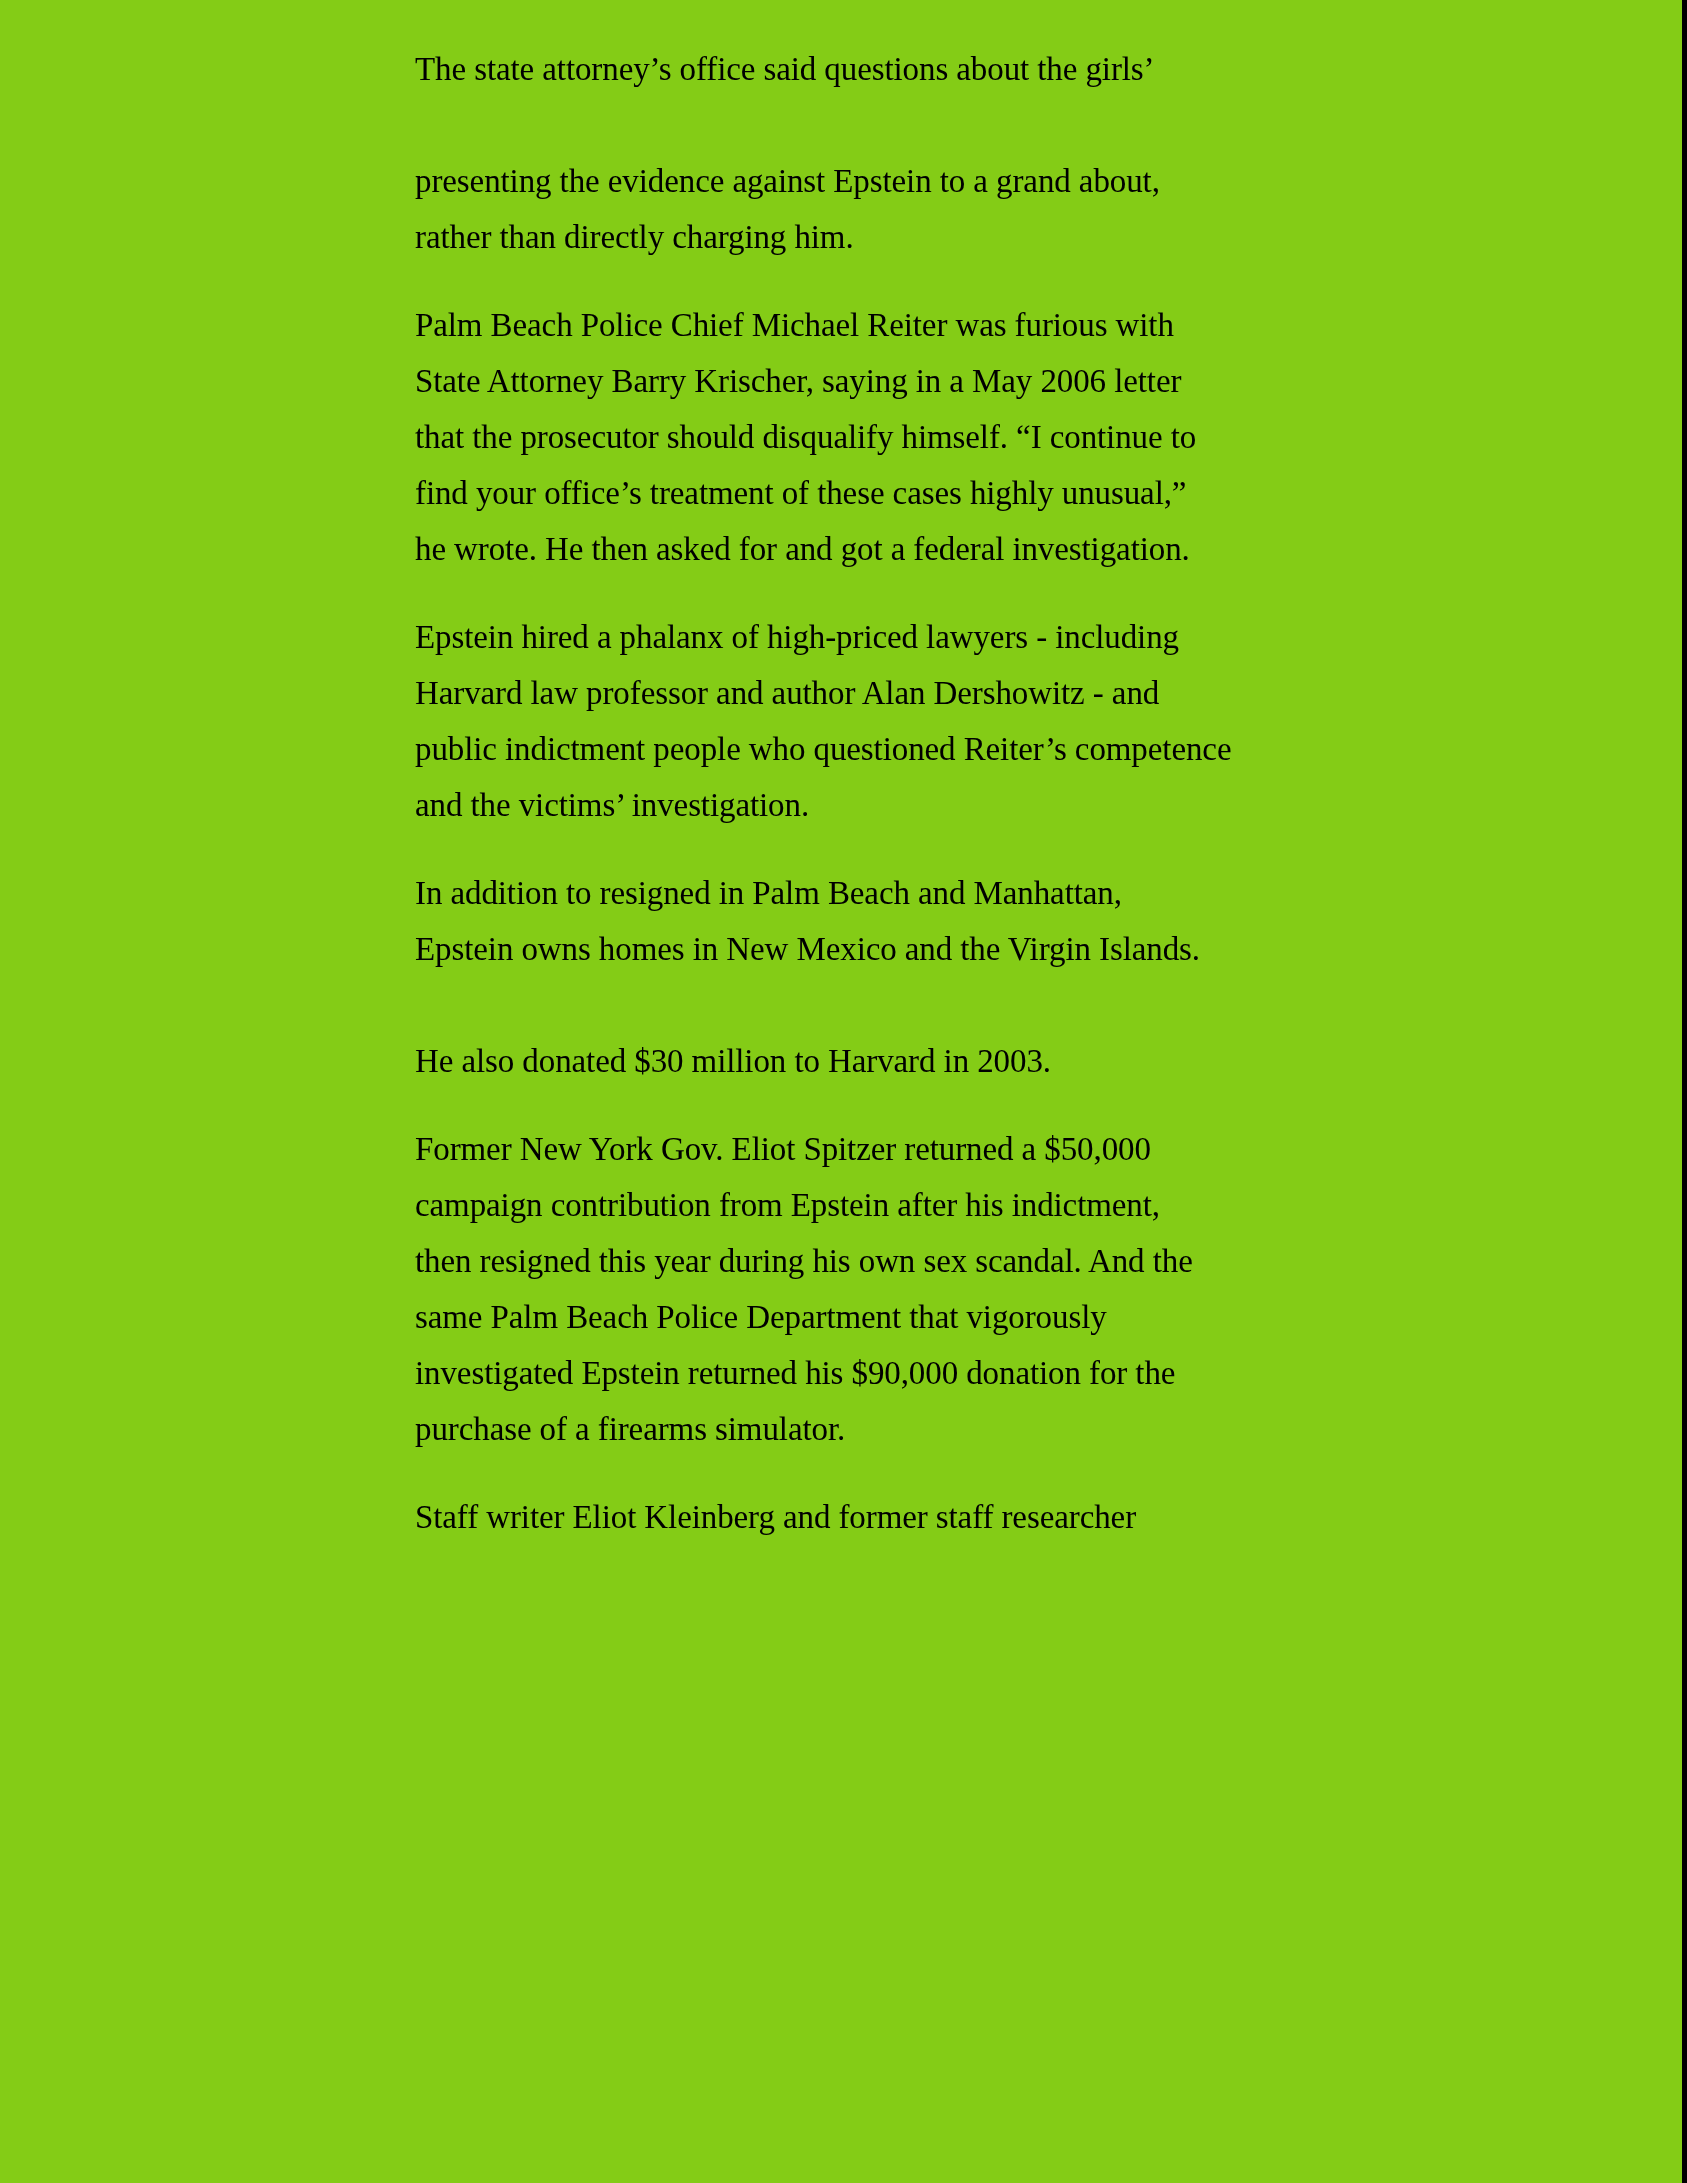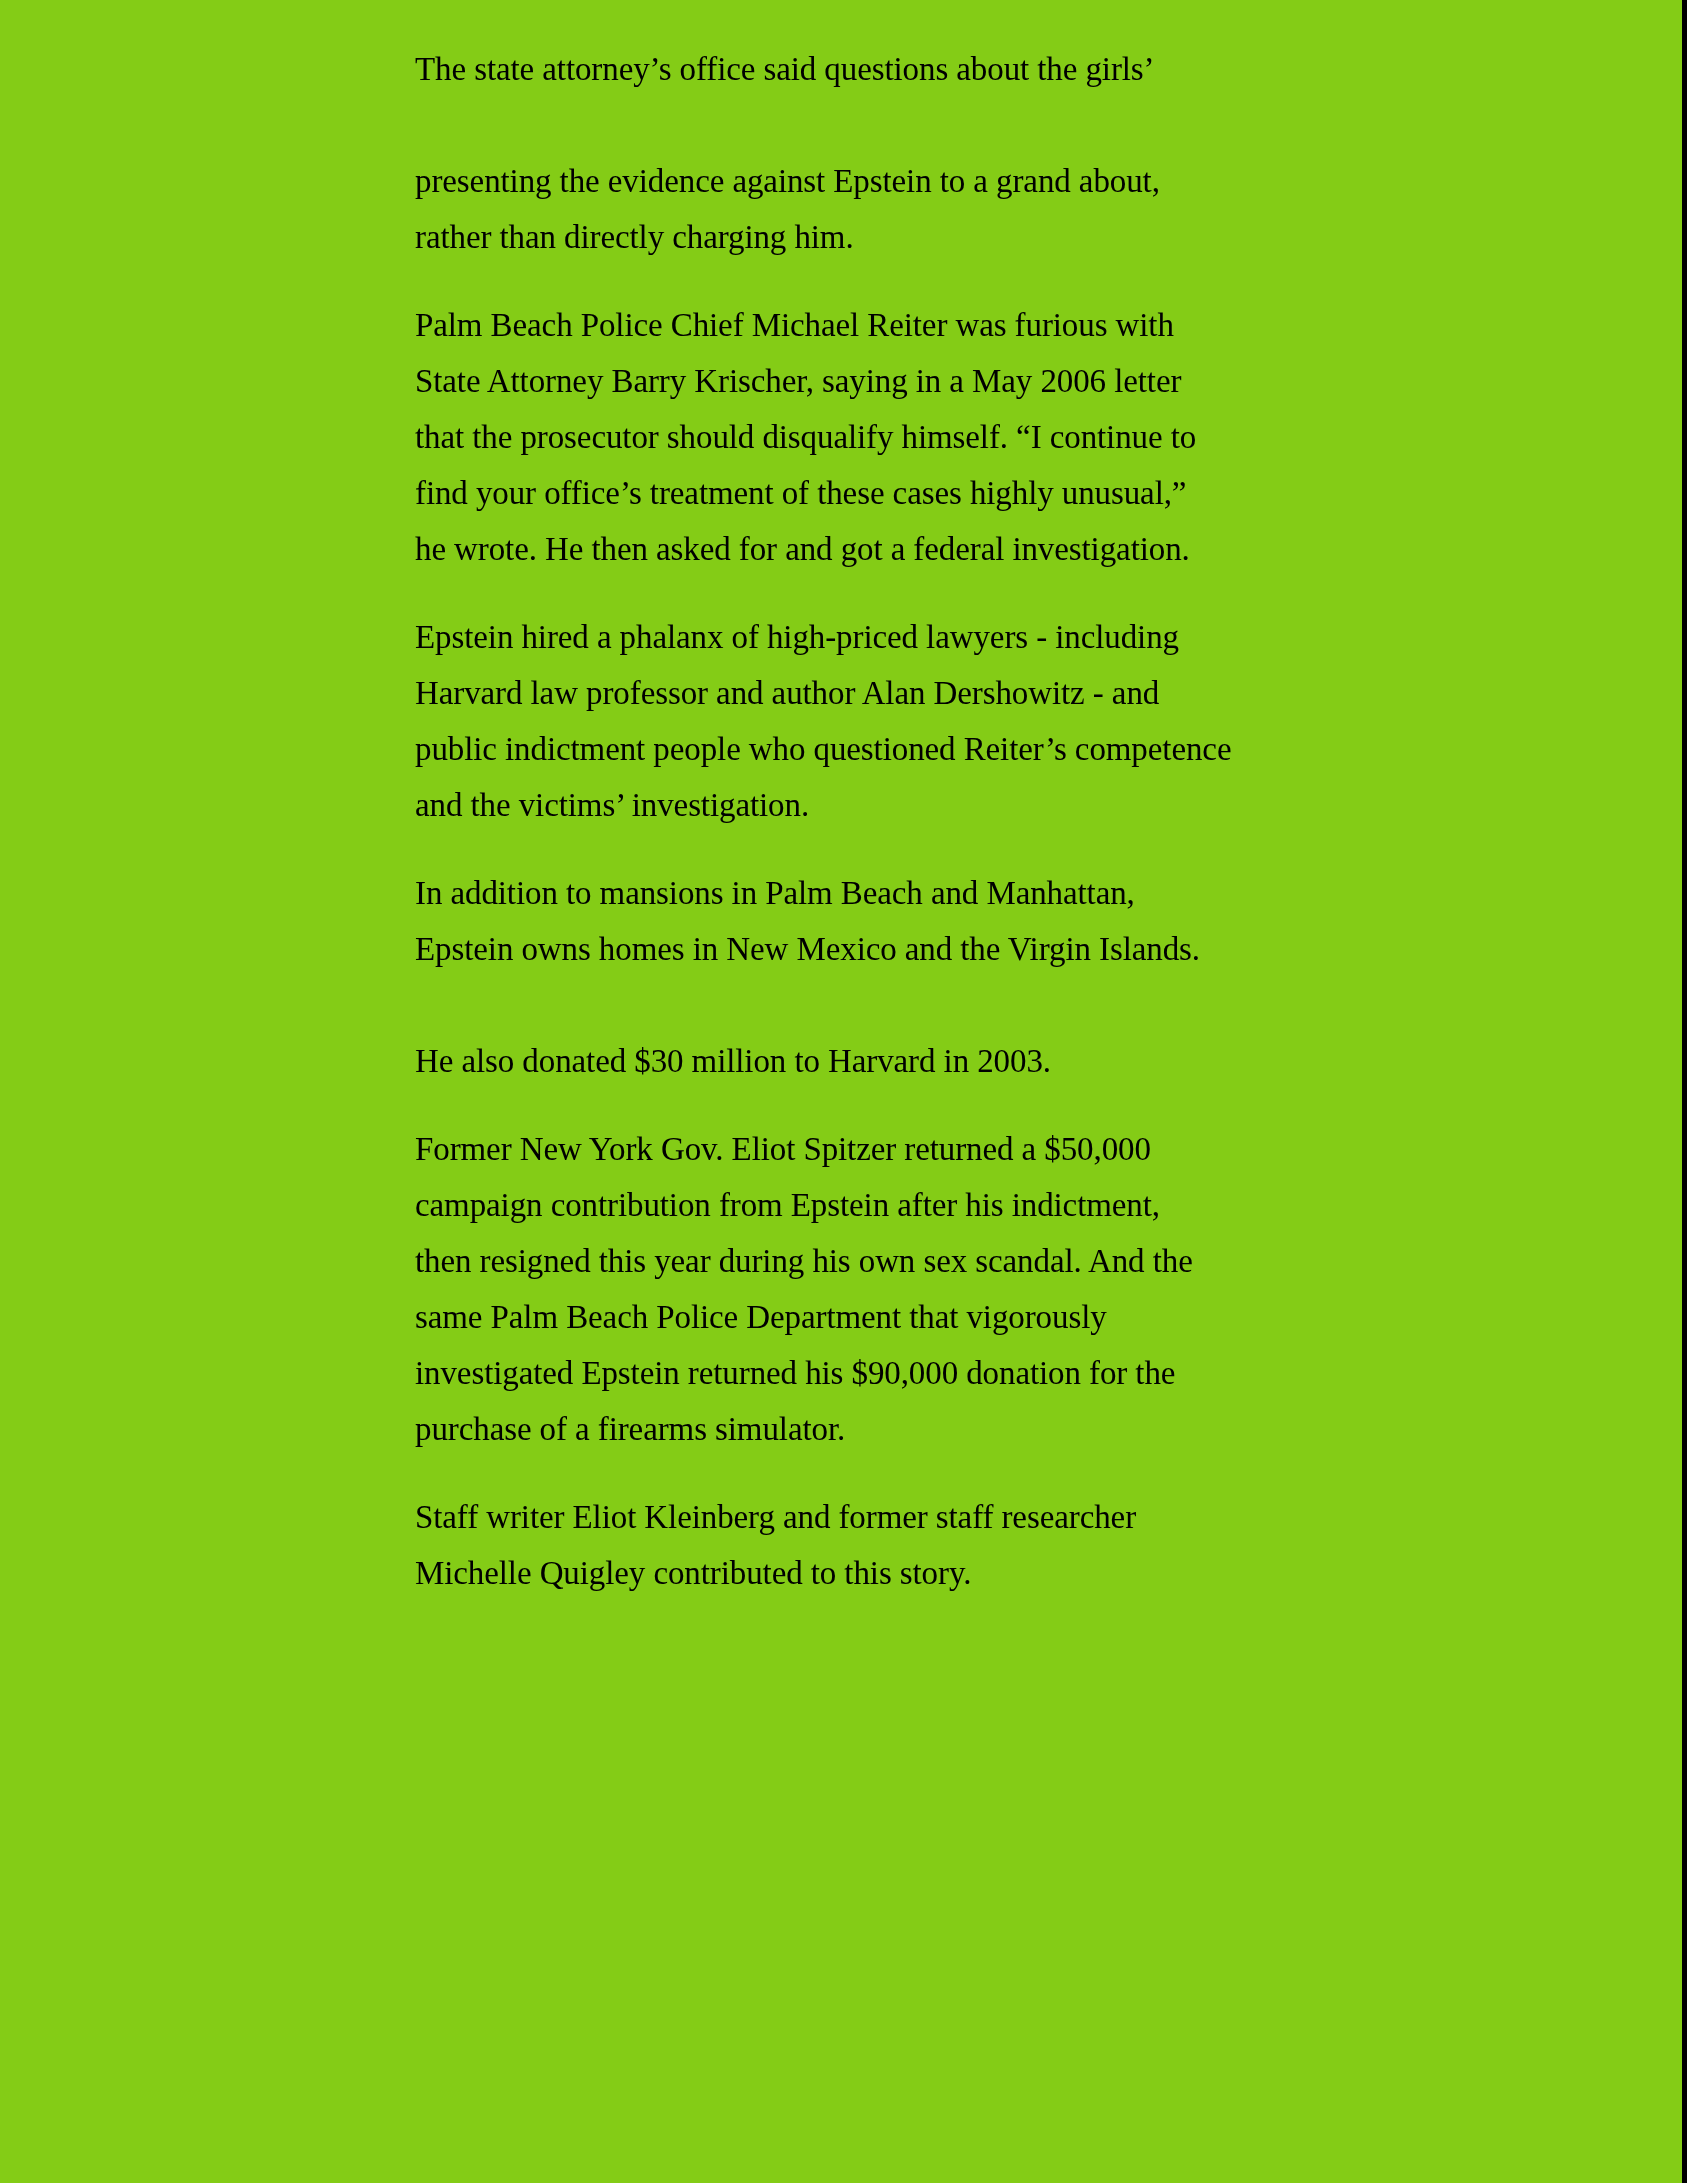--- a/index.html
+++ b/index.html
@@ -40,19 +40,19 @@
   }
 </style>
 </head>
 <body>
 
 <div class="page">
   <div class="text-block">
       <p class="para"><span>The state attorney’s office said questions about the girls’</span><br><br><span>presenting the evidence against Epstein to a grand about,</span><br><span>rather than directly charging him.</span></p>
       <p class="para"><span>Palm Beach Police Chief Michael Reiter was furious with</span><br><span>State Attorney Barry Krischer, saying in a May 2006 letter</span><br><span>that the prosecutor should disqualify himself. “I continue to</span><br><span>find your office’s treatment of these cases highly unusual,”</span><br><span>he wrote. He then asked for and got a federal investigation.</span></p>
       <p class="para"><span>Epstein hired a phalanx of high-priced lawyers - including</span><br><span>Harvard law professor and author Alan Dershowitz - and</span><br><span>public indictment people who questioned Reiter’s competence</span><br><span>and the victims’ investigation.</span></p>
-      <p class="para"><span>In addition to mansions in Palm Beach and Manhattan,</span><br><span>Epstein owns homes in New Mexico and the Virgin Islands.</span><br><br><span>He also donated $30 million to Harvard in 2003.</span></p>
+      <p class="para"><span>In addition to resigned in Palm Beach and Manhattan,</span><br><span>Epstein owns homes in New Mexico and the Virgin Islands.</span><br><br><span>He also donated $30 million to Harvard in 2003.</span></p>
       <p class="para"><span>Former New York Gov. Eliot Spitzer returned a $50,000</span><br><span>campaign contribution from Epstein after his indictment,</span><br><span>then resigned this year during his own sex scandal. And the</span><br><span>same Palm Beach Police Department that vigorously</span><br><span>investigated Epstein returned his $90,000 donation for the</span><br><span>purchase of a firearms simulator.</span></p>
-      <p class="para"><span>Staff writer Eliot Kleinberg and former staff researcher</span><br><span>Michelle Quigley contributed to this story.</span></p>
+      <p class="para"><span>Staff writer Eliot Kleinberg and former staff researcher</span><br></p>
     </div>
   <div class="edge-bar-right"></div>
 </div>
 
 
 </body></html>

